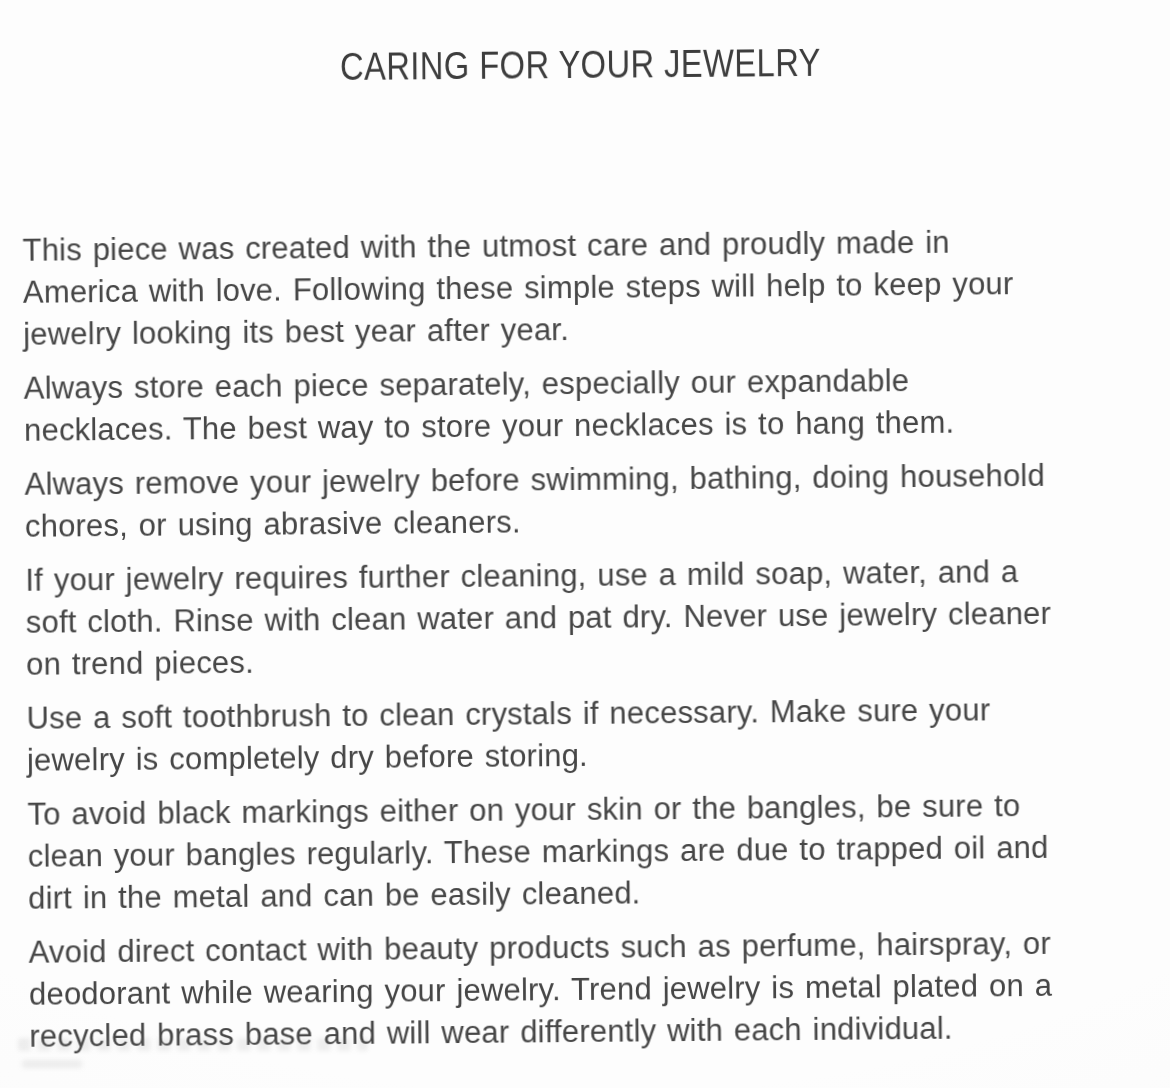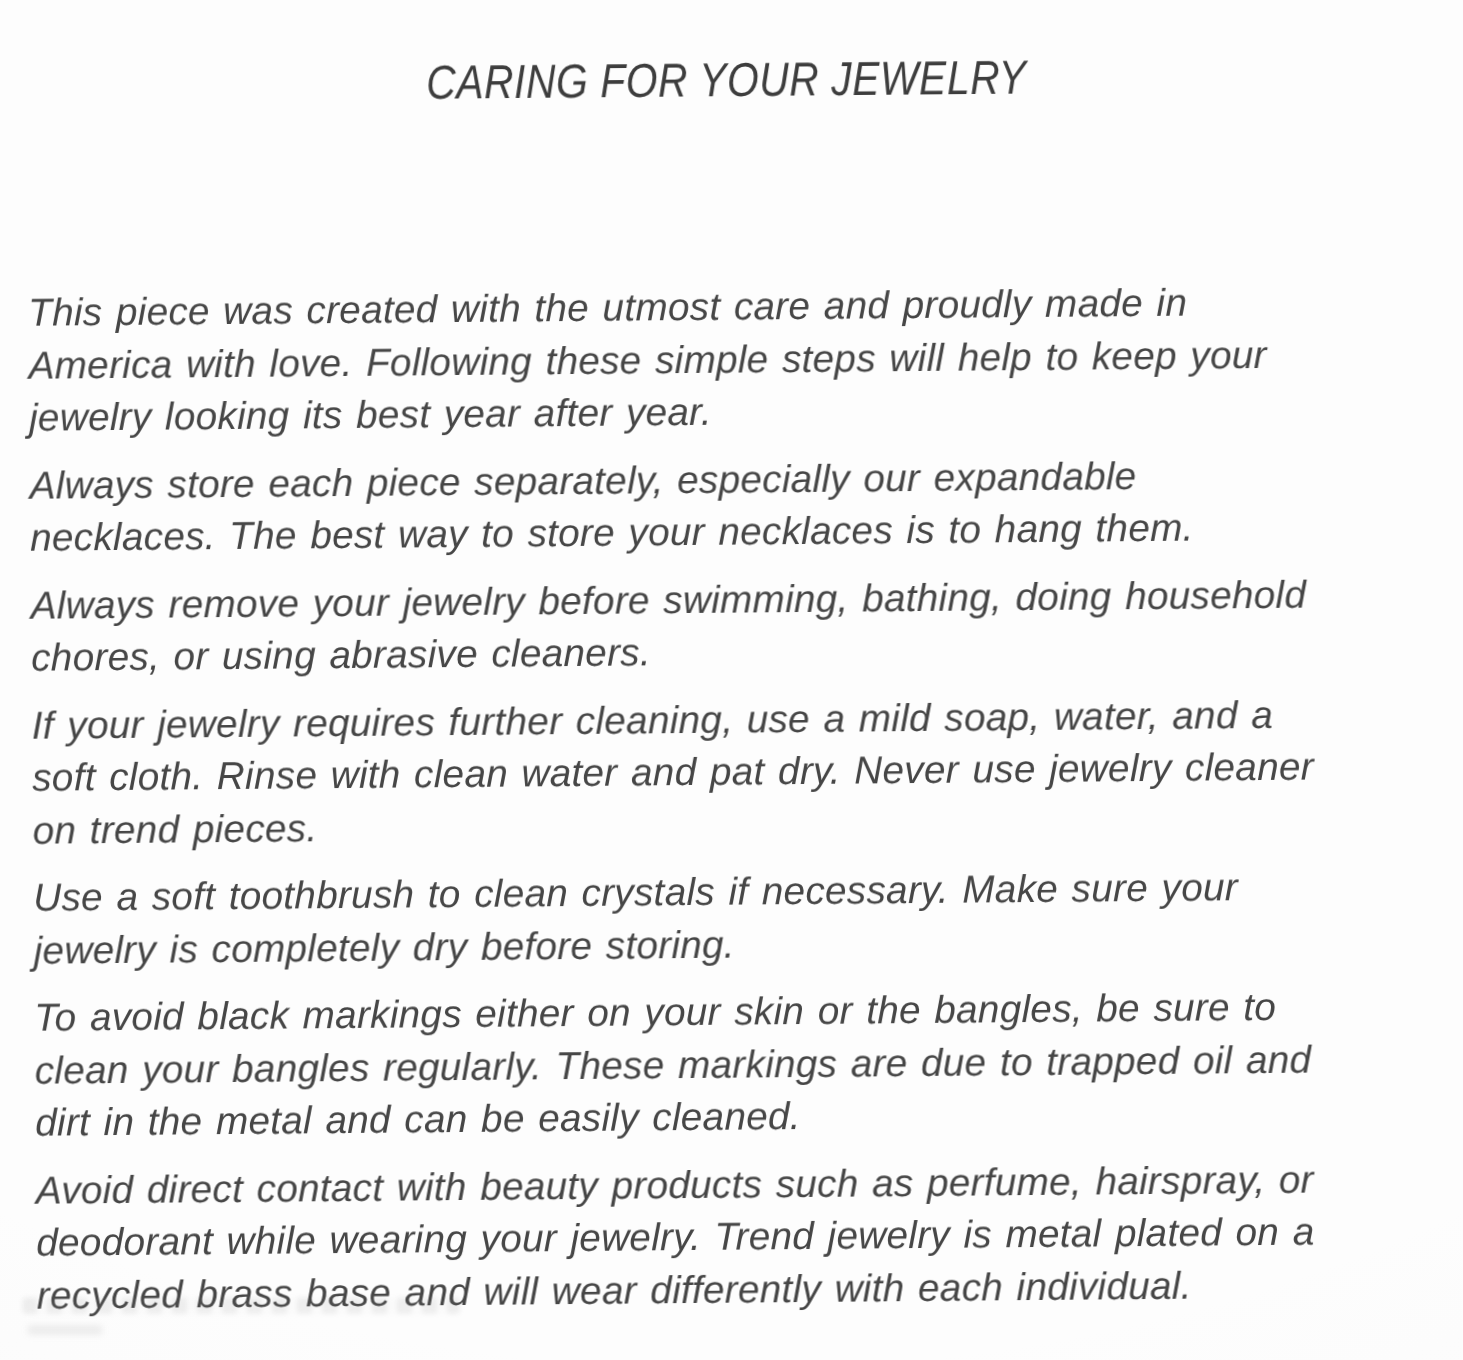--- a/index.html
+++ b/index.html
@@ -13,21 +13,20 @@
     background: #fdfdfd;
     font-family: "Liberation Sans", "DejaVu Sans", sans-serif;
   }
   .page {
     position: relative;
     width: 1170px;
     height: 1088px;
     background:
       radial-gradient(ellipse 140% 100% at 50% 40%, rgba(255,255,255,0) 60%, rgba(205,205,205,0.10) 100%),
       #fdfdfd;
-    font-style: italic;
   }
   
   .content {
     position: absolute;
     left: 0; top: 0;
     width: 1170px;
     transform: rotate(-0.5deg);
     transform-origin: 0 50%;
   }
   .title-row {

